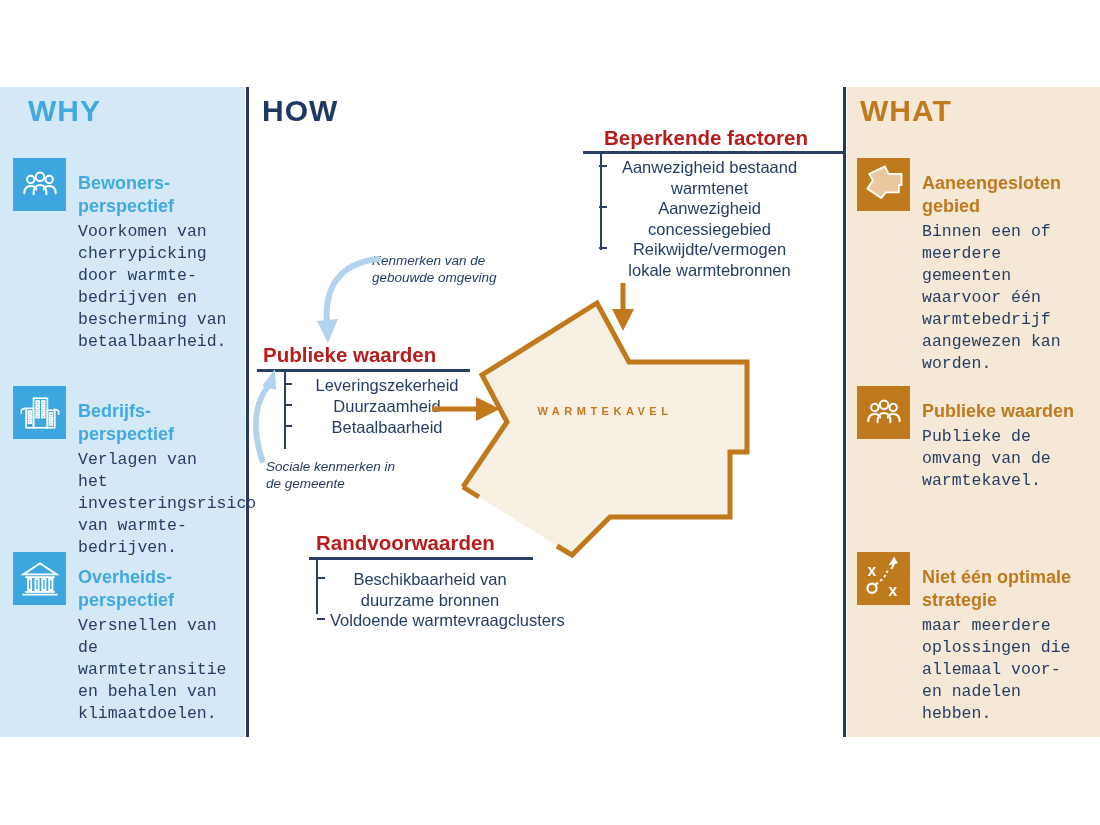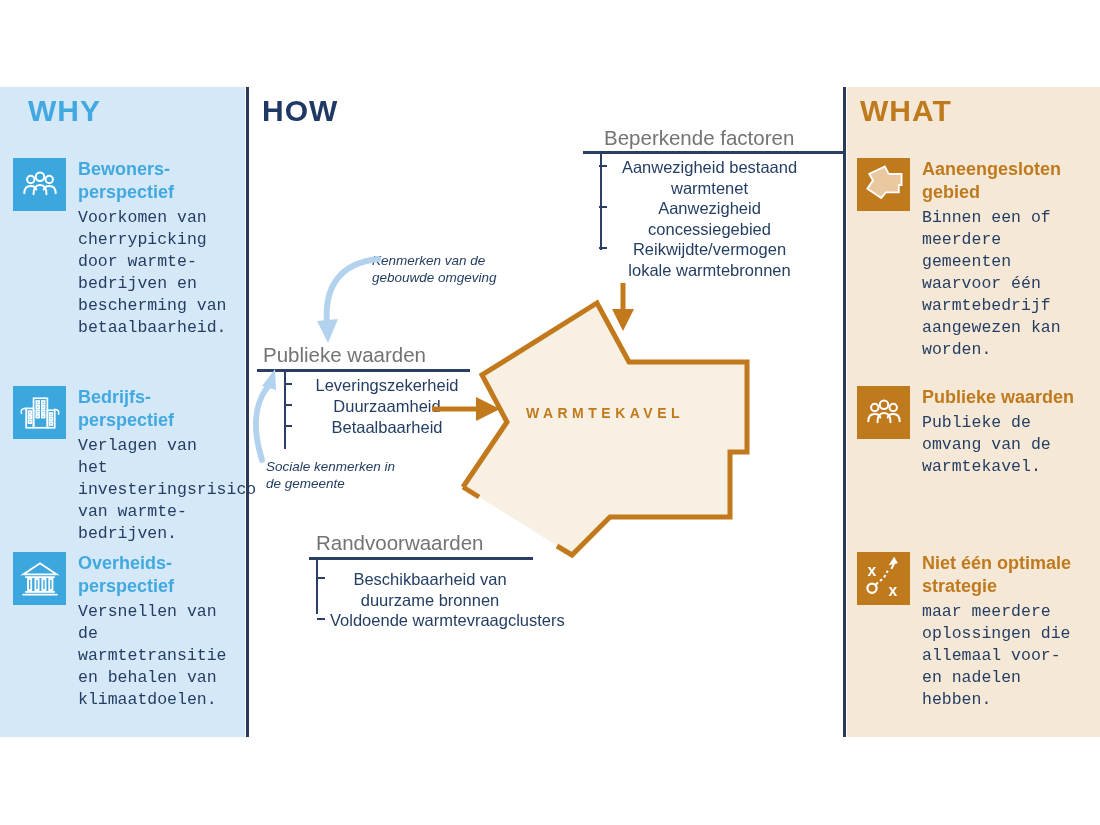--- a/index.html
+++ b/index.html
@@ -17,43 +17,43 @@
   .col-title{position:absolute;margin:0;font-size:30px;font-weight:bold;letter-spacing:1px;top:94px;}
   .title-why{left:28px;color:#41A9E0;}
   .title-how{left:262px;color:#1F3864;}
   .title-what{left:860px;color:#BF7A1E;}
 
   .side-item{position:absolute;display:flex;align-items:flex-start;}
   .icon-box{width:53px;height:53px;flex:0 0 53px;display:flex;align-items:center;justify-content:center;}
   .icon-box.blue{background:#3BA7DE;}
   .icon-box.orange{background:#BF7A1E;}
   .icon-box svg{width:48px;height:48px;}
-  .side-text{margin-left:12px;}
+  .side-text{margin-left:12px;margin-top:14px;}
   .side-heading{font-size:18px;font-weight:bold;line-height:23px;margin-bottom:3px;}
   .side-heading.blue-text{color:#41A9E0;}
   .side-heading.orange-text{color:#BF7A1E;}
   .side-body{font-size:16.5px;line-height:22px;color:#243E63;font-family:Liberation Mono, monospace;}
 
-  .how-heading{position:absolute;margin:0;font-size:20.5px;font-weight:normal;color:#737373;}
+  .how-heading{position:absolute;margin:0;font-size:20.5px;font-weight:bold;color:#b91c1c;}
   .underline{position:absolute;height:2.5px;background:#2B3F66;}
   .connector{position:absolute;width:2px;background:#2B3F66;}
 
   ul.dash-list{position:absolute;list-style:none;margin:0;padding:0;text-align:center;}
   ul.dash-list li{position:relative;font-size:16.5px;line-height:20.5px;color:#243E63;}
   ul.dash-list li::before{
     content:"";position:absolute;left:-13px;top:8px;width:8px;height:2.2px;background:#2B3F66;
   }
   ul.publieke-list li{line-height:21px;}
   .nowrap{white-space:nowrap;}
 
   .note{position:absolute;font-size:13.5px;line-height:17px;font-style:italic;color:#243E63;}
 
   .kavel-label{
     position:absolute;left:515px;top:405px;width:180px;text-align:center;
-    font-size:14px;font-weight:bold;letter-spacing:4.5px;color:#C1791C;
+    font-size:11px;font-weight:bold;letter-spacing:4.5px;color:#C1791C;
   }
   .abs{position:absolute;}
 </style>
 </head>
 <body>
 
 <div class="canvas">
 
   <div class="panel panel-why"></div>
   <div class="panel panel-what"></div>

